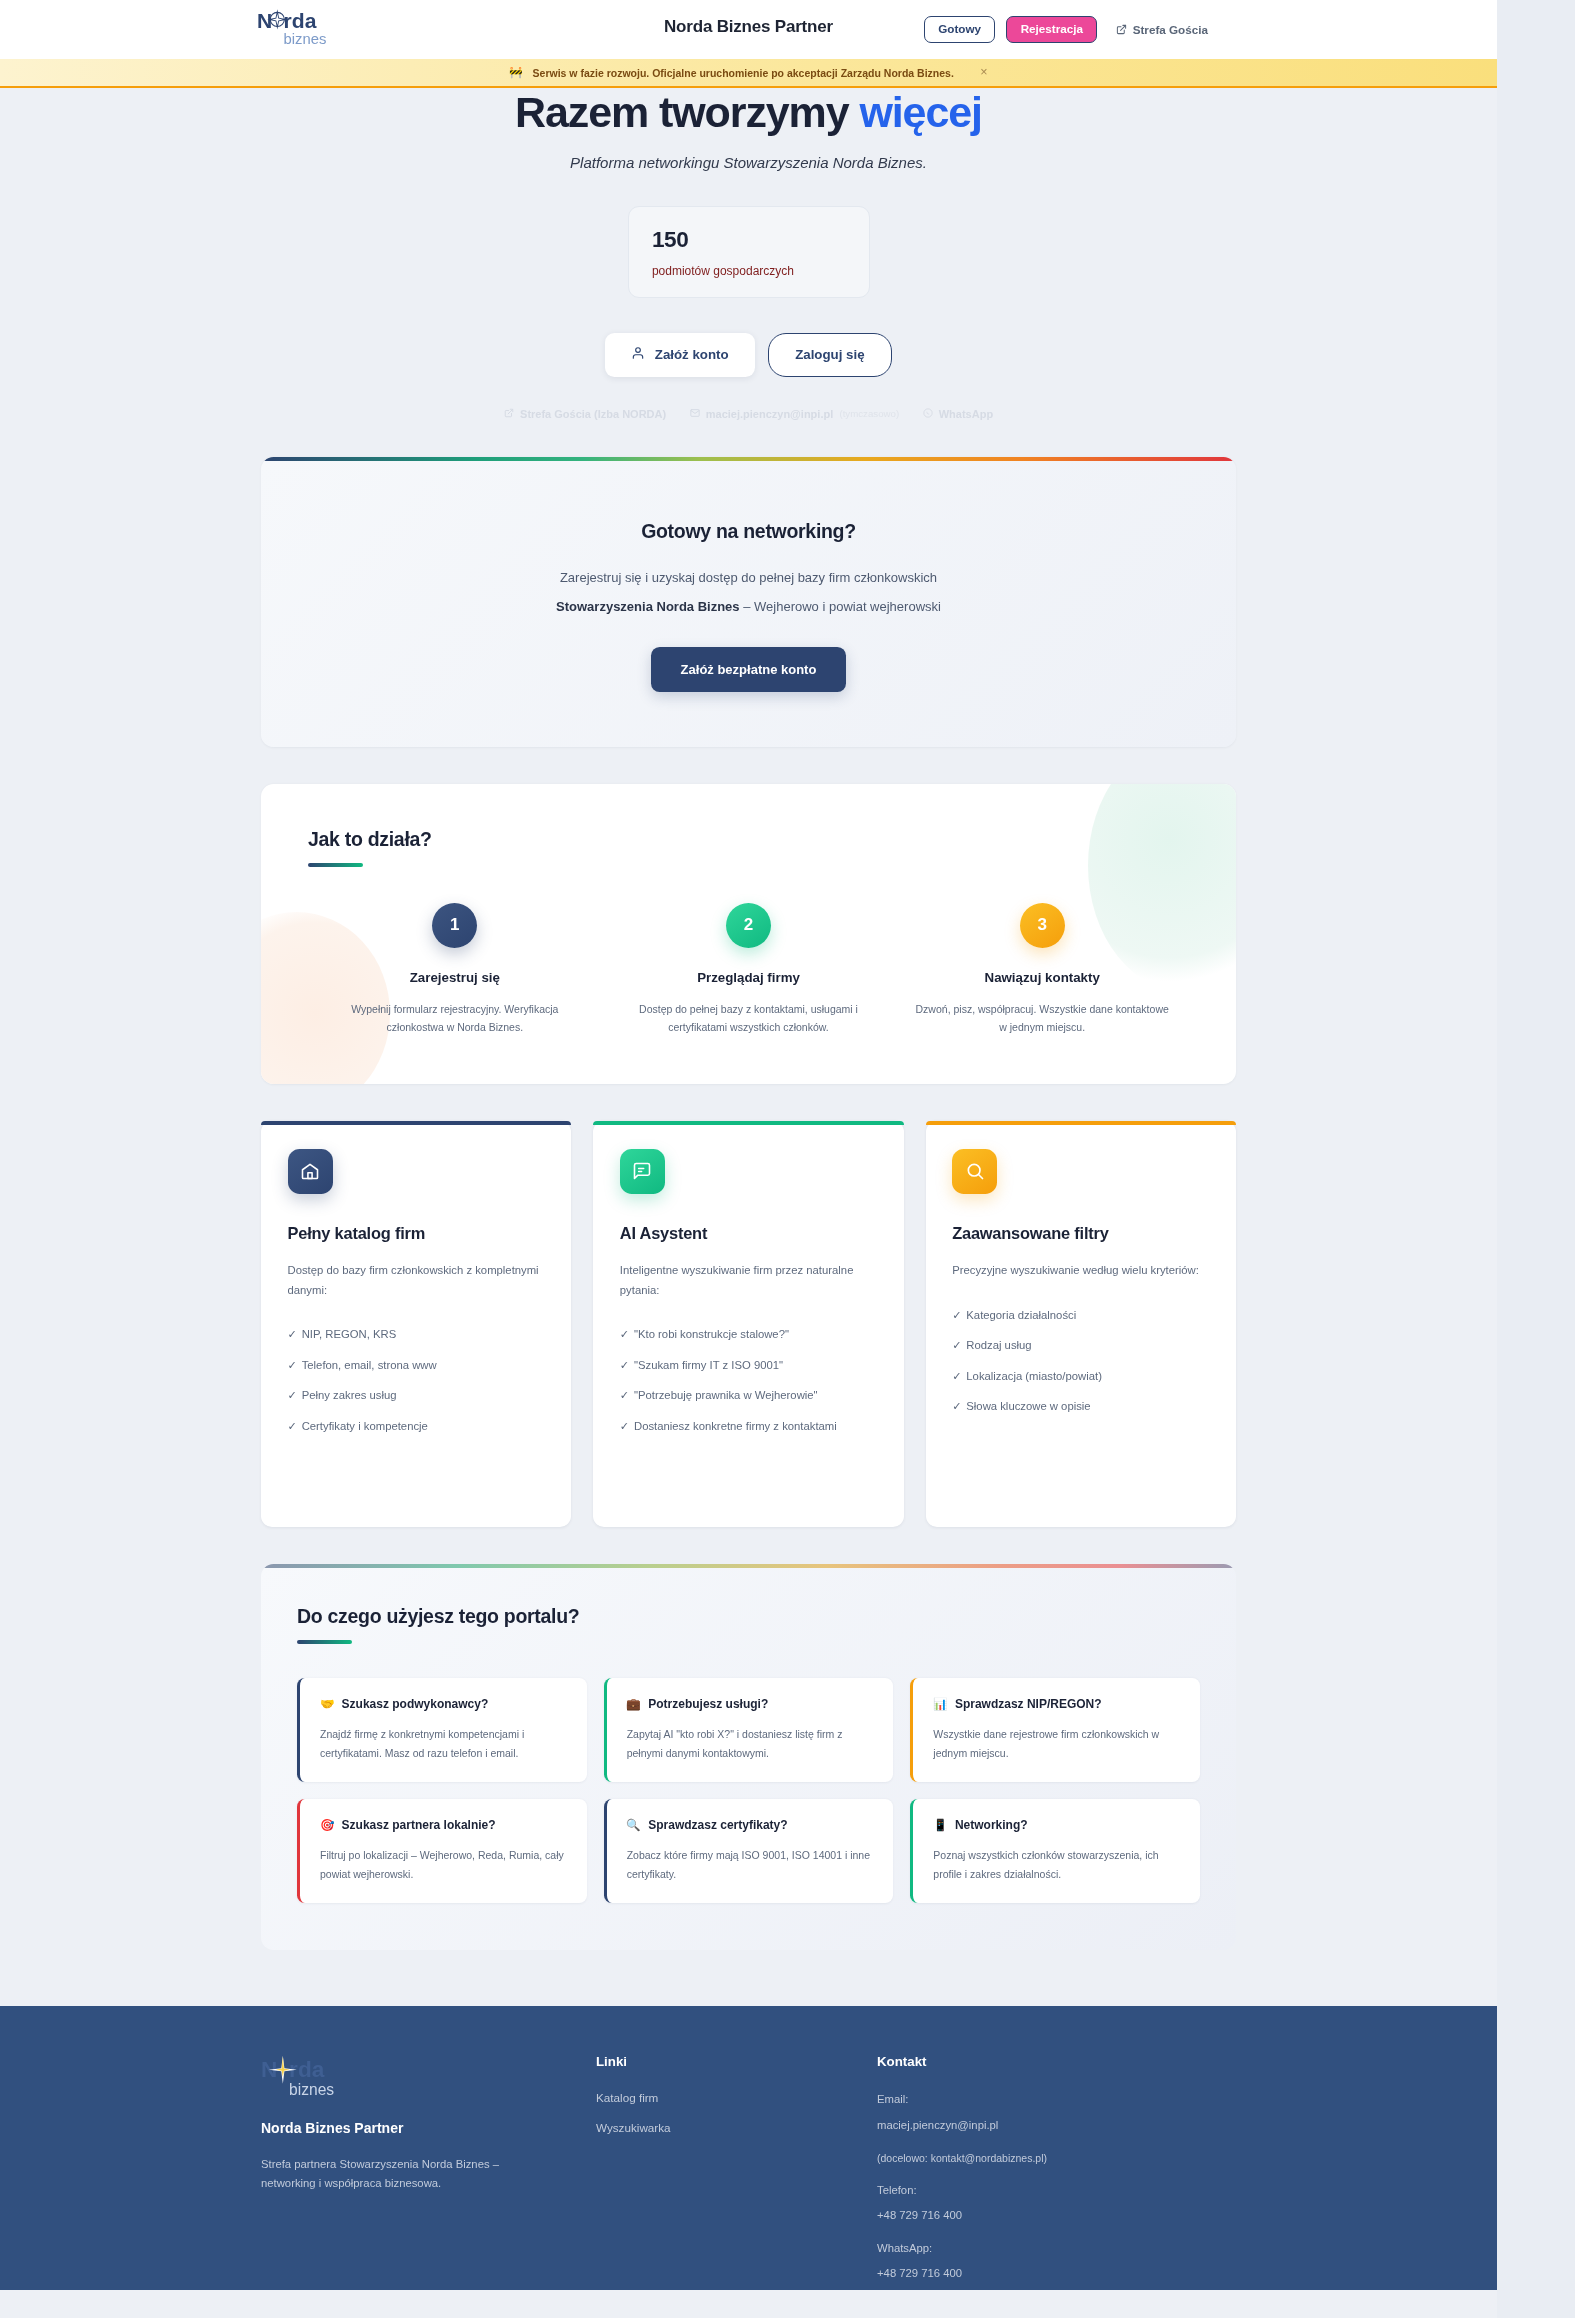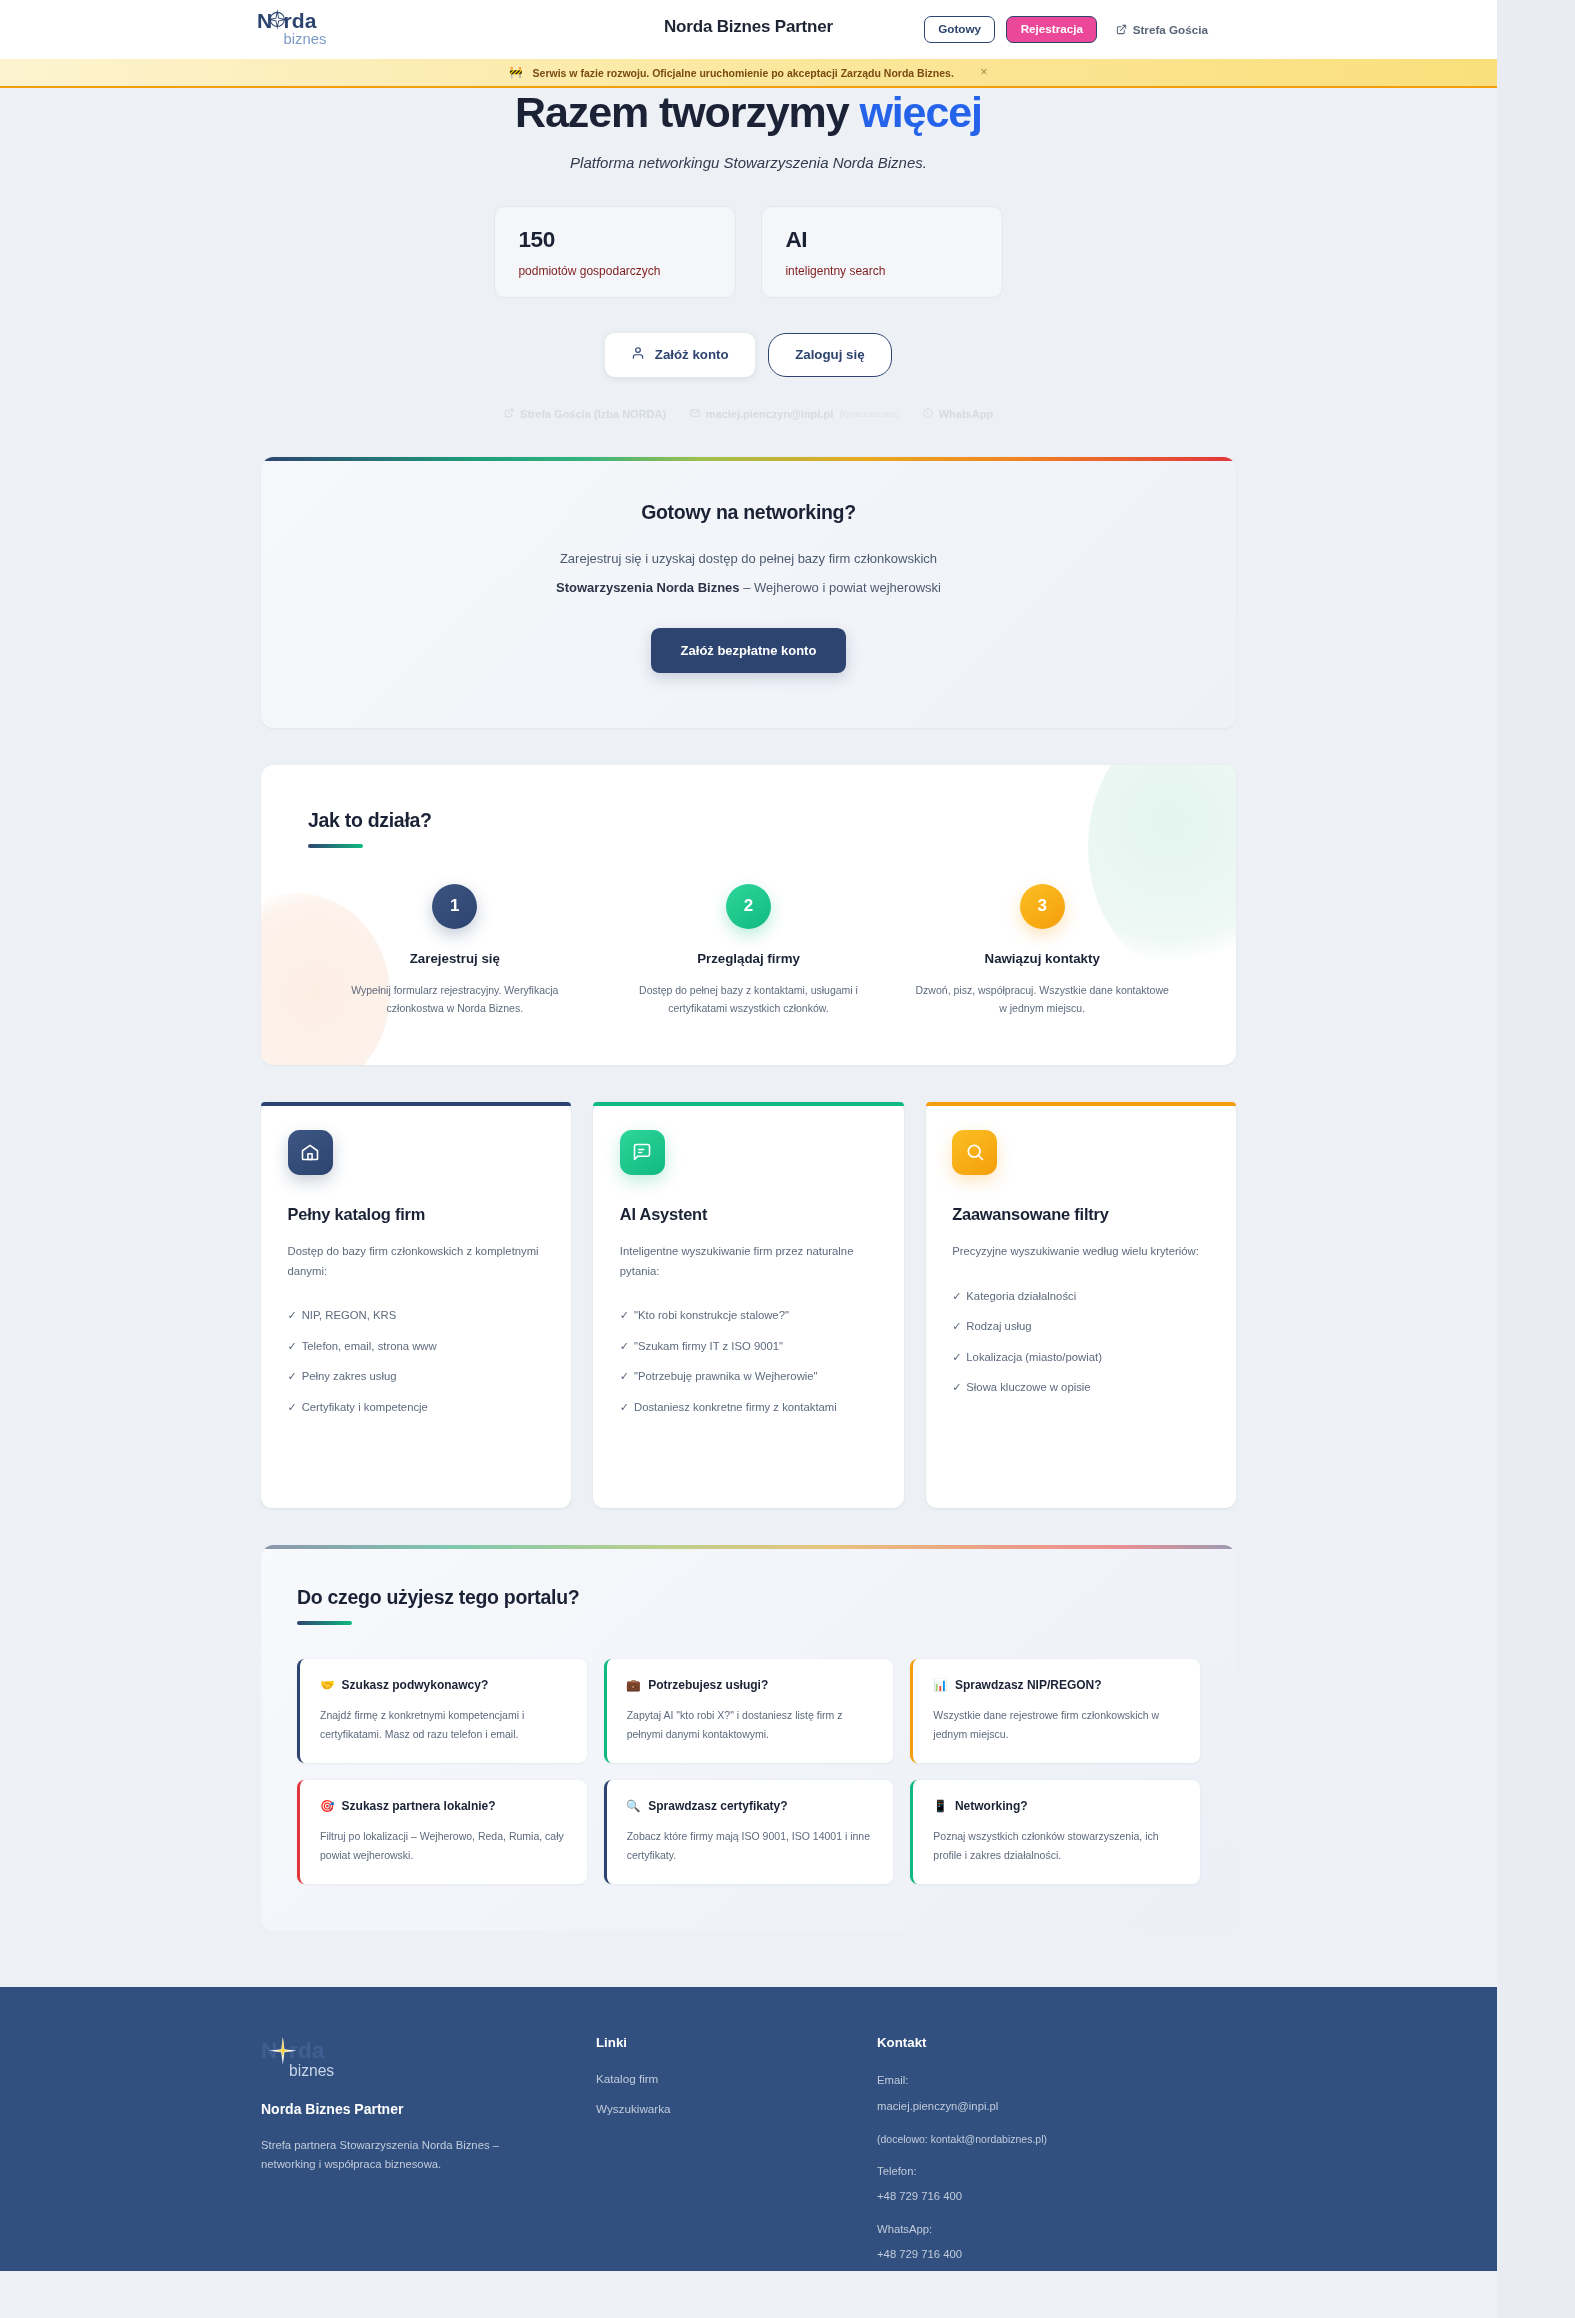--- a/index.html
+++ b/index.html
@@ -103,21 +103,21 @@
   .hero-contacts .chip { display: flex; align-items: center; gap: 6.2px; font-weight: 600; }
   .hero-contacts .muted { color: #dfe3ea; font-weight: 400; font-size: 9.7px; }
 
   
   .container { width: 975px; margin: 0 auto; }
 
   
   .cta-card {
     margin-top: 37px;
     background: linear-gradient(135deg,#f6f8fb 0%, #eef1f7 100%);
-    border-radius: 12.5px; padding: 44px 31px 55px; text-align: center;
+    border-radius: 12.5px; padding: 63px 31px 55px; text-align: center;
     position: relative; overflow: hidden;
     box-shadow: 0 0.8px 2.3px rgba(20,30,60,.05);
   }
   .rainbow-top {
     position: absolute; top: 0; left: 0; right: 0; height: 4.7px;
     background: linear-gradient(90deg,#2d4470 0%, #1e9e7a 22%, #34b37e 33%,
       #9dbf4e 45%, #e8a81e 62%, #f08322 78%, #e0363c 100%);
   }
   .cta-card h2 { font-size: 19.5px; font-weight: 800; color: #1b2236; letter-spacing: -0.3px; }
   .cta-line1 { margin-top: 27px; font-size: 13px; color: #4e5a70; }
@@ -270,24 +270,20 @@
 
   <div class="hero">
     <h1><span>Razem tworzymy </span><span class="accent">więcej</span></h1>
     <div class="hero-sub">Platforma networkingu Stowarzyszenia Norda Biznes.</div>
 
     <div class="stats">
       <div class="stat-card">
         <div class="stat-num">150</div>
         <div class="stat-label">podmiotów gospodarczych</div>
       </div>
-      <div class="stat-card">
-        <div class="stat-num">AI</div>
-        <div class="stat-label">inteligentny search</div>
-      </div>
     </div>
 
     <div class="hero-buttons">
       <button class="btn-white">
         <span>
           <svg width="14" height="14" viewBox="0 0 24 24" fill="none" stroke="#2d4470" stroke-width="2" stroke-linecap="round" stroke-linejoin="round">
             <path d="M20 21v-2a4 4 0 0 0-4-4H8a4 4 0 0 0-4 4v2"></path>
               <circle cx="12" cy="7" r="4"></circle>
           </svg>
         </span>

